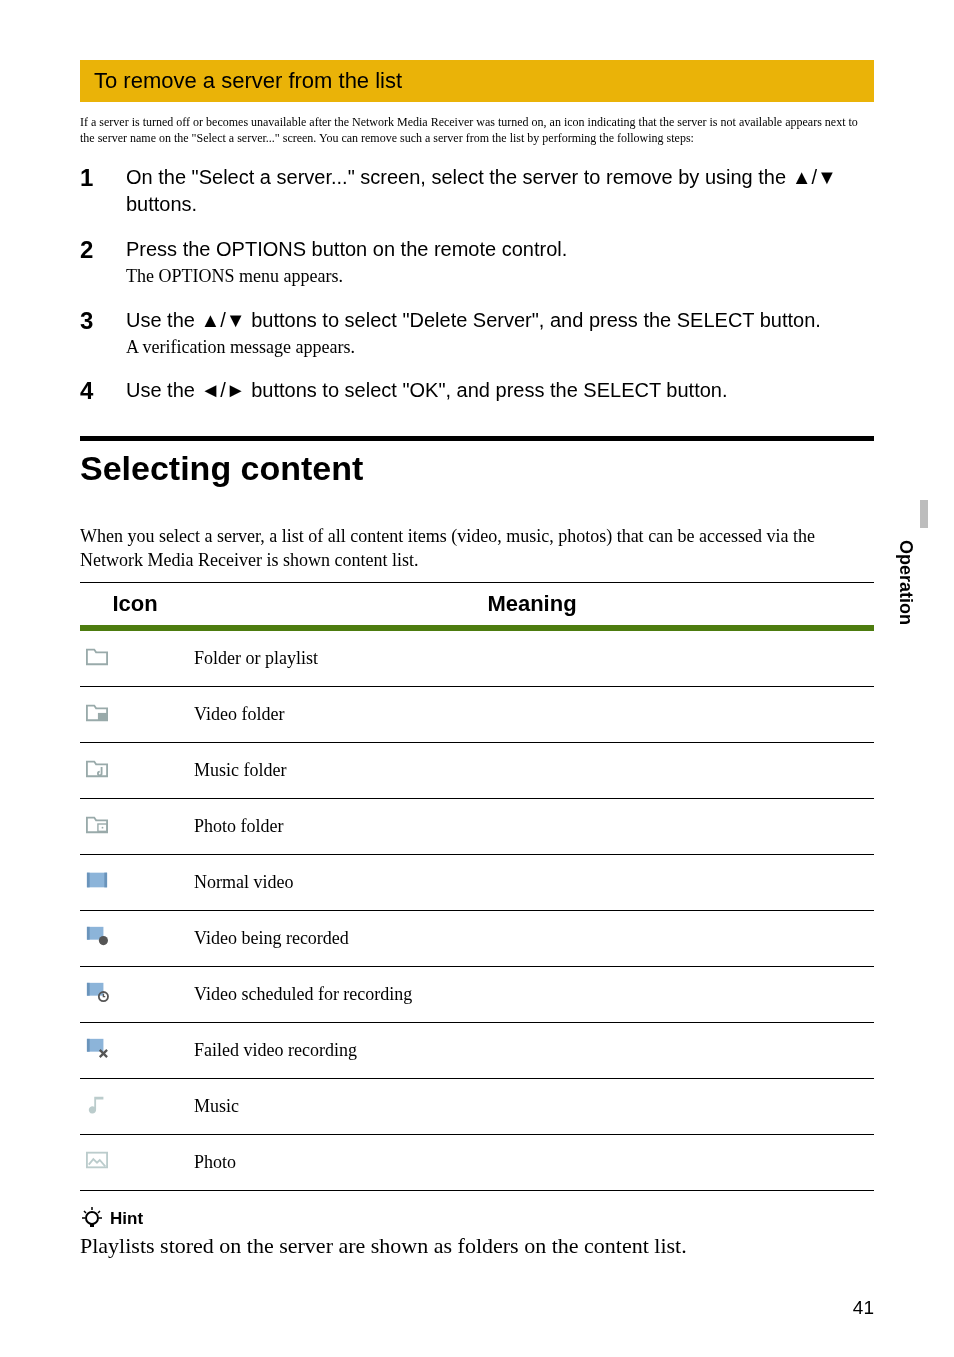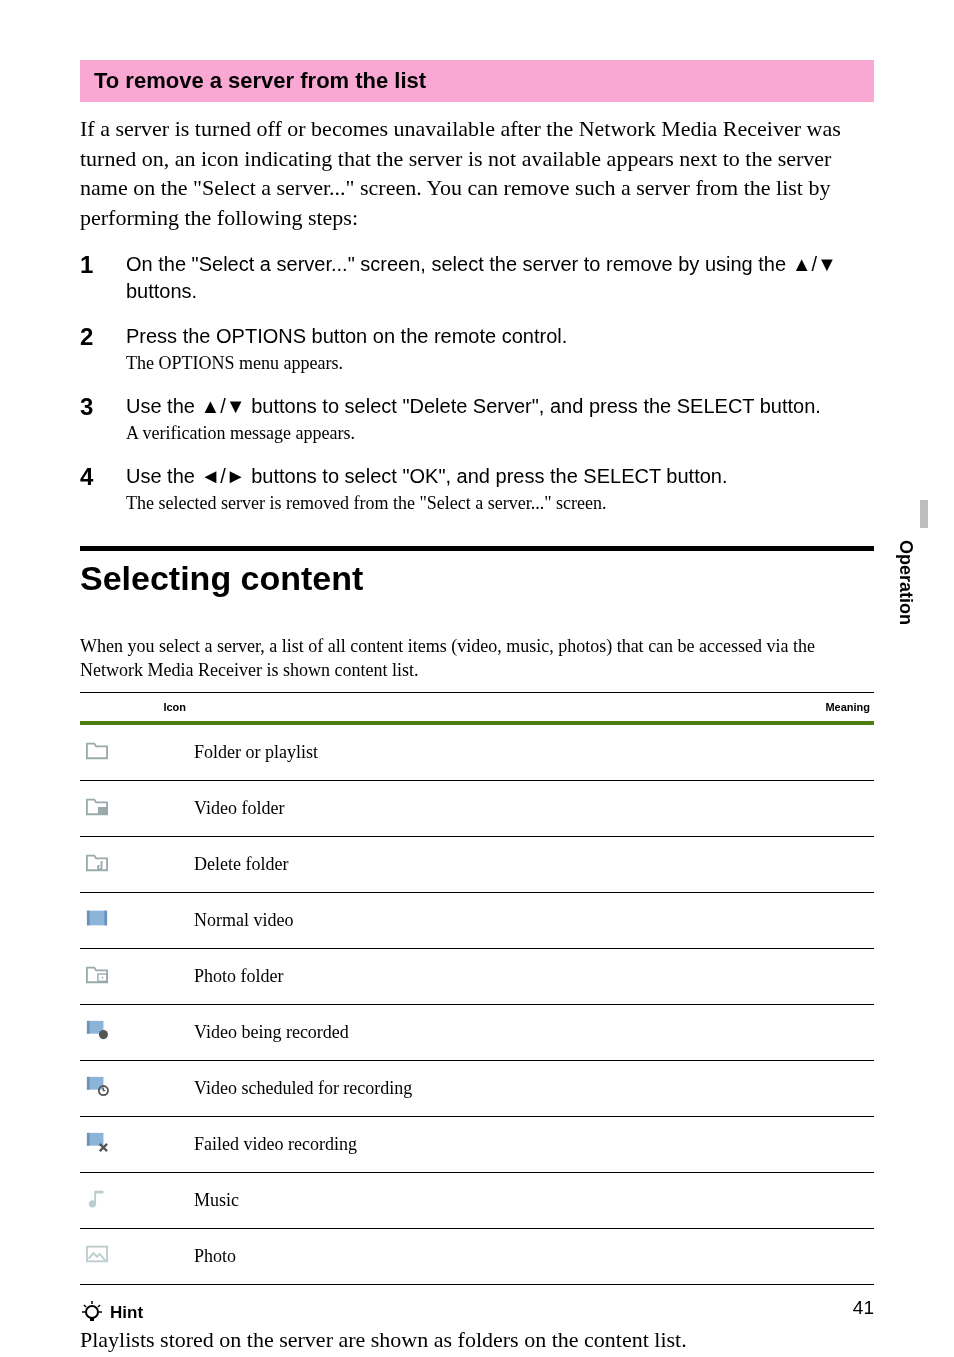--- a/index.html
+++ b/index.html
@@ -6,29 +6,29 @@
   body {
     width: 954px;
     height: 1357px;
     background: #fff;
     font-family: "Times New Roman", Times, serif;
     color: #000;
     position: relative;
     padding: 60px 80px 40px 80px;
   }
   .section-bar {
-    background: #f9a8d4;
+    background: #eab308;
     padding: 8px 14px;
     font-family: Arial, Helvetica, sans-serif;
-    font-weight: bold;
+    font-weight: normal;
     font-size: 22px;
     margin-bottom: 12px;
   }
   .intro {
-    font-size: 22px;
+    font-size: 12px;
     line-height: 1.35;
     margin-bottom: 18px;
   }
   .steps { margin-bottom: 28px; }
   .step {
     display: flex;
     align-items: flex-start;
     margin-bottom: 18px;
   }
   .step-num {
@@ -67,27 +67,27 @@
     font-size: 18px;
     line-height: 1.35;
     margin-bottom: 10px;
     margin-top: 36px;
   }
   .icon-table {
     width: 100%;
     border-collapse: collapse;
   }
   .icon-table th {
-    text-align: right;
-    font-family: Arial, Helvetica, sans-serif;
-    font-weight: bold;
-    font-size: 11px;
+    text-align: center;
+    font-family: Arial, Helvetica, sans-serif;
+    font-weight: bold;
+    font-size: 22px;
     padding: 8px 4px;
     border-top: 1.5px solid #000;
-    border-bottom: 4px solid #4d7c0f;
+    border-bottom: 6px solid #4d7c0f;
   }
   .icon-table td {
     padding: 14px 4px;
     border-bottom: 1px solid #000;
     font-size: 18px;
     vertical-align: middle;
   }
   .icon-cell { width: 110px; }
   .icon-img {
     width: 26px; height: 22px;
@@ -213,21 +213,20 @@
     <div class="step-num">3</div>
     <div class="step-body">
       <div class="step-main"><span>Use the </span><span class="arrow">▲/▼</span><span>  buttons to select "Delete Server", and press the SELECT button.</span></div>
       <div class="step-sub">A verification message appears.</div>
     </div>
   </div>
   <div class="step">
     <div class="step-num">4</div>
     <div class="step-body">
       <div class="step-main"><span>Use the </span><span class="arrow">◄/►</span><span> buttons to select "OK", and press the SELECT button.</span></div>
-      <div class="step-sub">The selected server is removed from the "Select a server..." screen.</div>
     </div>
   </div>
 </div>
 
 <hr class="thick-rule">
 <h1 class="big-heading">Selecting content</h1>
 <p class="sub-intro">When you select a server, a list of all content items (video, music, photos) that can be accessed via the Network Media Receiver is shown content list.</p>
 
 <table class="icon-table">
   <thead>
@@ -246,33 +245,33 @@
     <tr>
         <td class="icon-cell"><svg class="icon-img" viewBox="0 0 26 24">
             <use href="#ic-video-folder"></use>
           </svg></td>
         <td>Video folder</td>
       </tr>
     <tr>
         <td class="icon-cell"><svg class="icon-img" viewBox="0 0 26 24">
             <use href="#ic-music-folder"></use>
           </svg></td>
-        <td>Delete folder</td>
+        <td>Music folder</td>
+      </tr>
+    <tr>
+        <td class="icon-cell"><svg class="icon-img" viewBox="0 0 26 24">
+            <use href="#ic-photo-folder"></use>
+          </svg></td>
+        <td>Photo folder</td>
       </tr>
     <tr>
         <td class="icon-cell"><svg class="icon-img" viewBox="0 0 26 24">
             <use href="#ic-normal-video"></use>
           </svg></td>
         <td>Normal video</td>
-      </tr>
-    <tr>
-        <td class="icon-cell"><svg class="icon-img" viewBox="0 0 26 24">
-            <use href="#ic-photo-folder"></use>
-          </svg></td>
-        <td>Photo folder</td>
       </tr>
     <tr>
         <td class="icon-cell"><svg class="icon-img" viewBox="0 0 26 24">
             <use href="#ic-video-recording"></use>
           </svg></td>
         <td>Video being recorded</td>
       </tr>
     <tr>
         <td class="icon-cell"><svg class="icon-img" viewBox="0 0 26 24">
             <use href="#ic-video-scheduled"></use>

